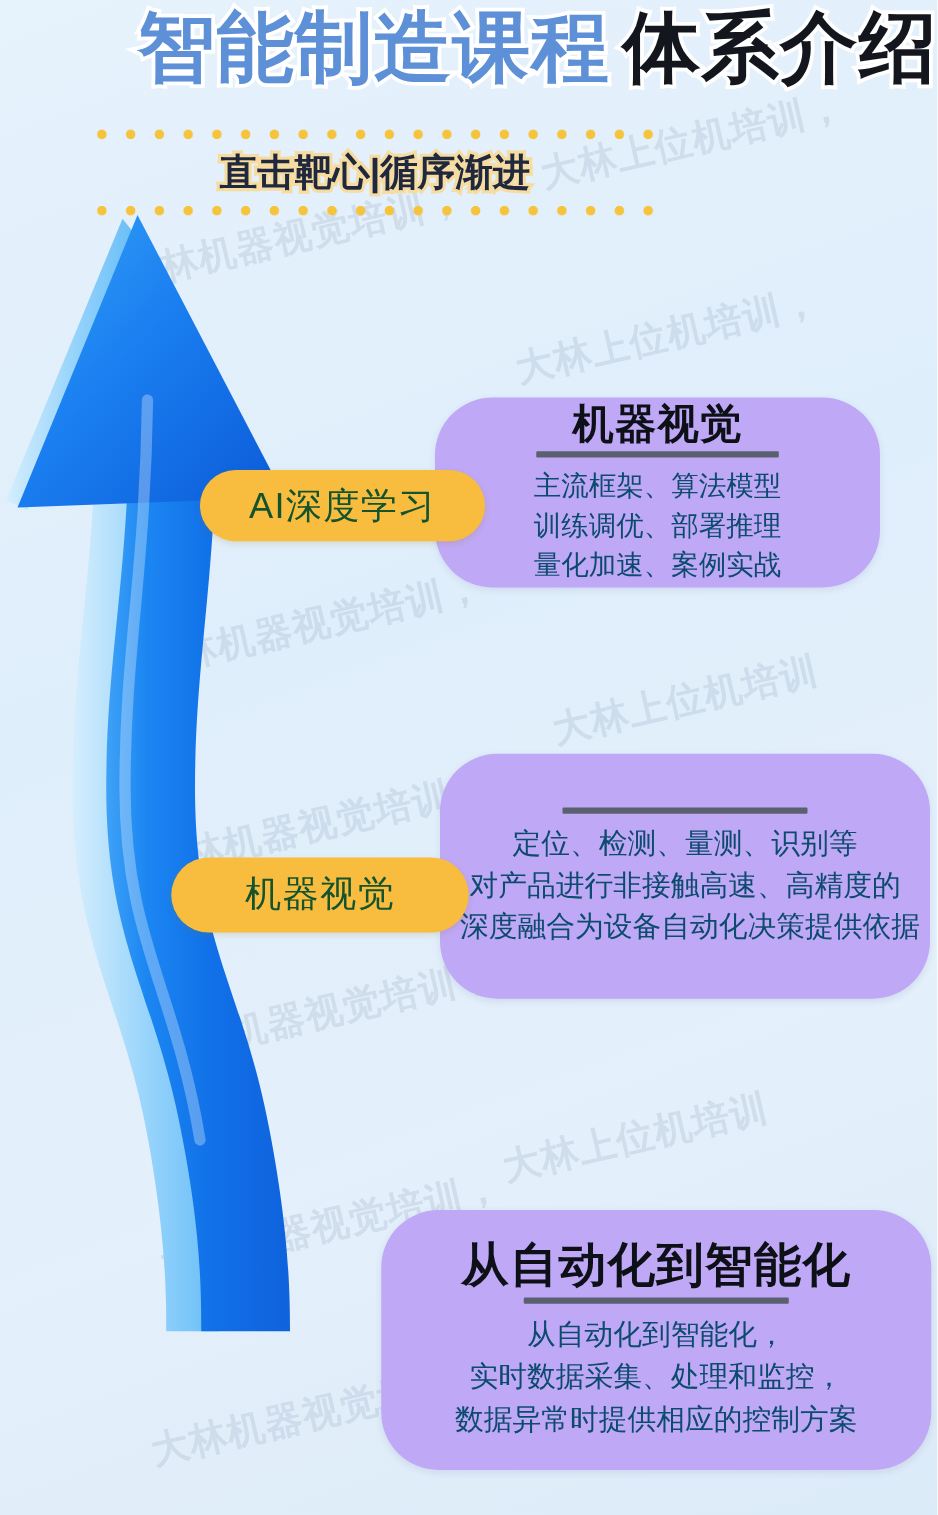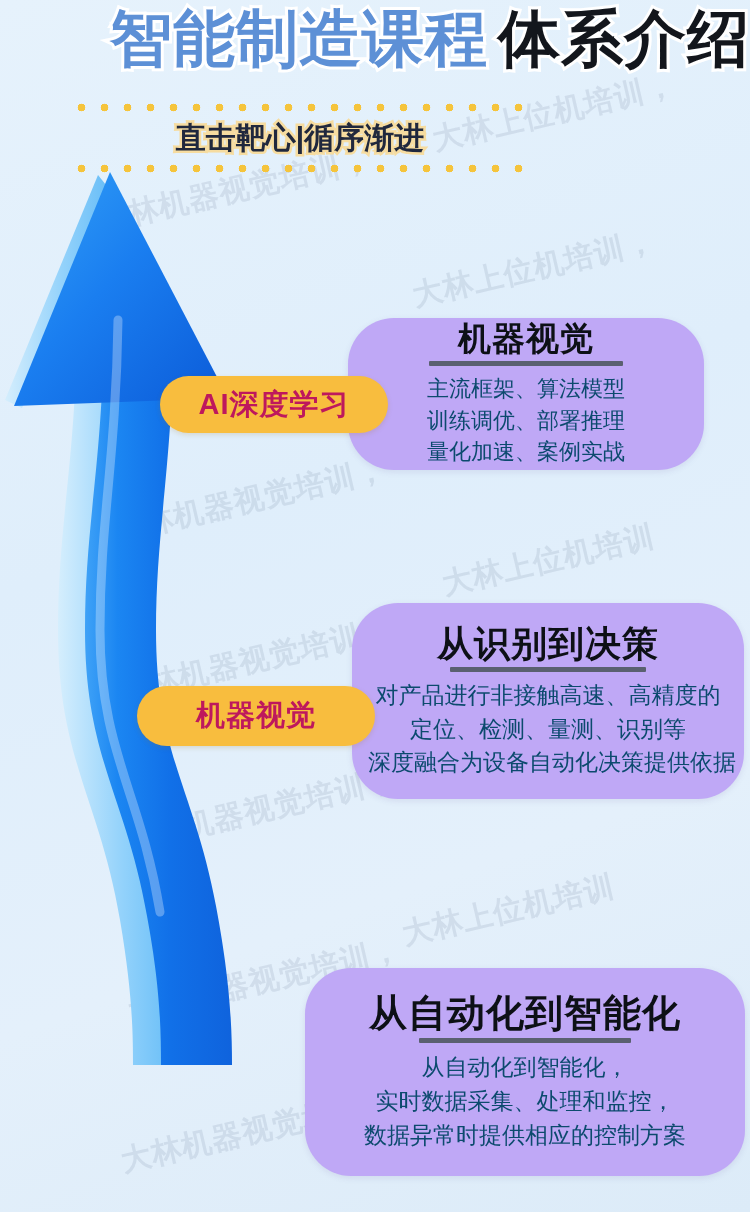--- a/index.html
+++ b/index.html
@@ -115,21 +115,21 @@
   
   .pill{
     position:absolute;
     background:#f8bd3e;
     border-radius:34px;
     z-index:5;
     display:flex;align-items:center;justify-content:center;
     box-shadow:0 2px 5px rgba(160,110,20,.18);
   }
   .pill span{
-    color:#be185d;font-size:29px;font-weight:700;
+    color:#14532d;font-size:29px;font-weight:400;
     letter-spacing:1px;white-space:nowrap;
   }
   #pill-1{left:160px;top:376px;width:228px;height:57px;}
   #pill-2{left:137px;top:686px;width:238px;height:60px;}
   #pill-3{left:94px;top:1037px;width:262px;height:62px;}
   #pill-3 span{font-size:31px;}
 </style>
 </head>
 <body>
 
@@ -213,25 +213,24 @@
       <div class="card-body">
         <div>主流框架、算法模型</div>
         <div>训练调优、部署推理</div>
         <div>量化加速、案例实战</div>
       </div>
     </div>
   </div>
 
   <div class="card" id="card-2">
     <div class="card-inner">
-      <div class="card-title">从识别到决策</div>
       <div class="card-rule"></div>
       <div class="card-body">
+        <div>定位、检测、量测、识别等</div>
         <div>对产品进行非接触高速、高精度的</div>
-        <div>定位、检测、量测、识别等</div>
         <div>深度融合为设备自动化决策提供依据</div>
       </div>
     </div>
   </div>
 
   <div class="card" id="card-3">
     <div class="card-inner">
       <div class="card-title">从自动化到智能化</div>
       <div class="card-rule"></div>
       <div class="card-body">

